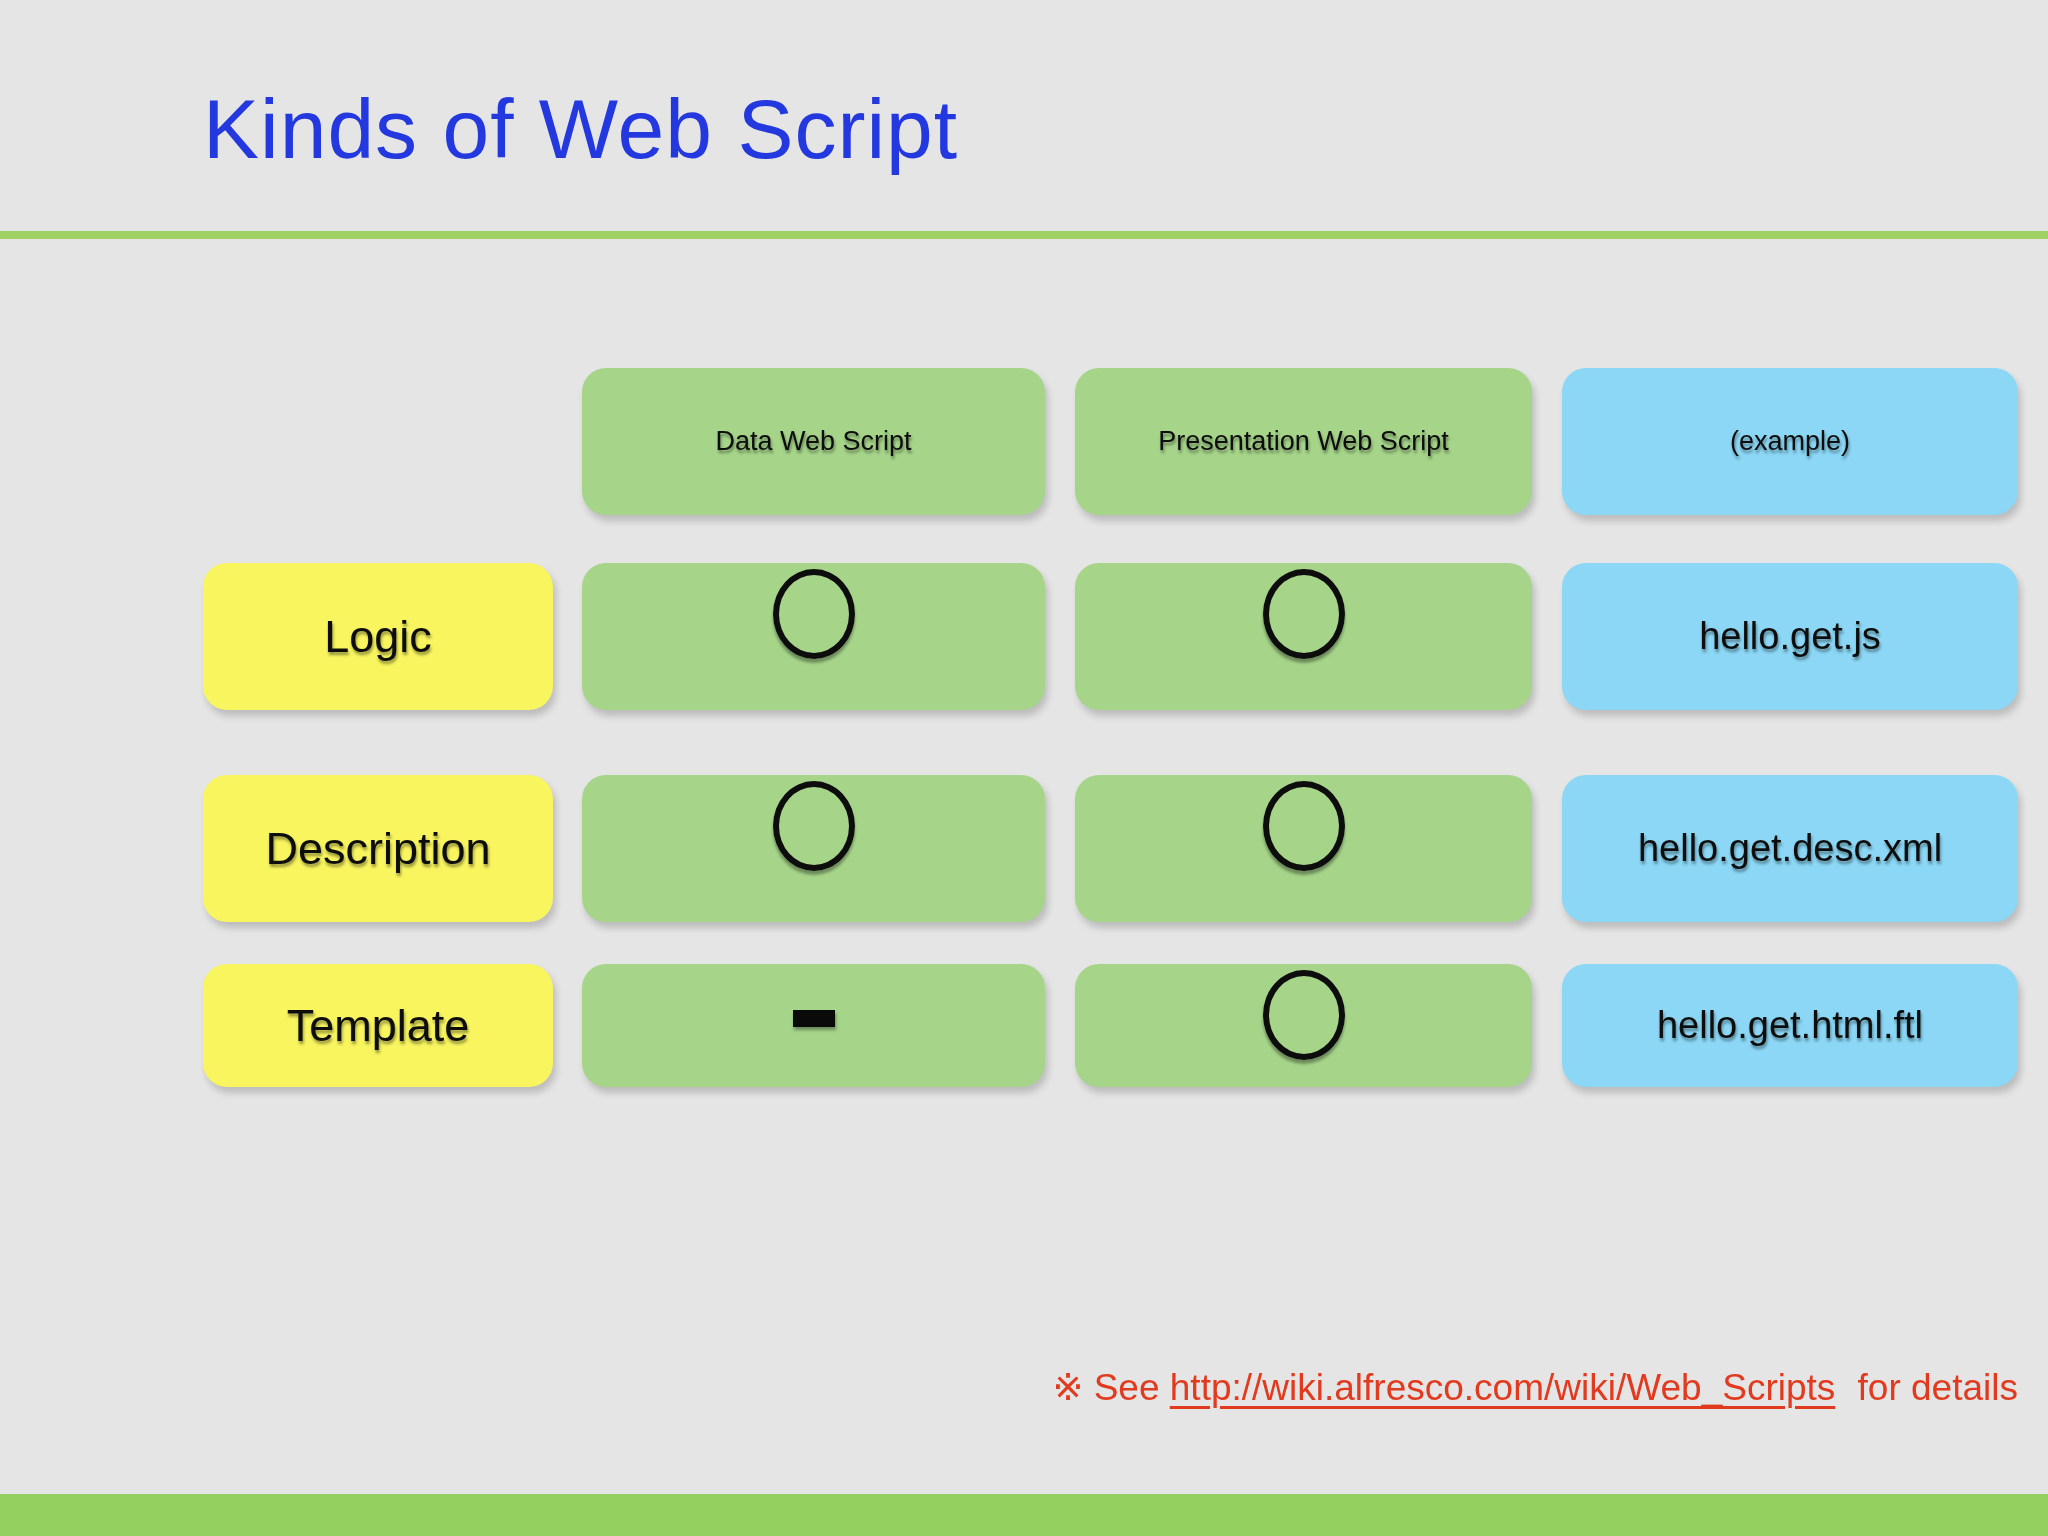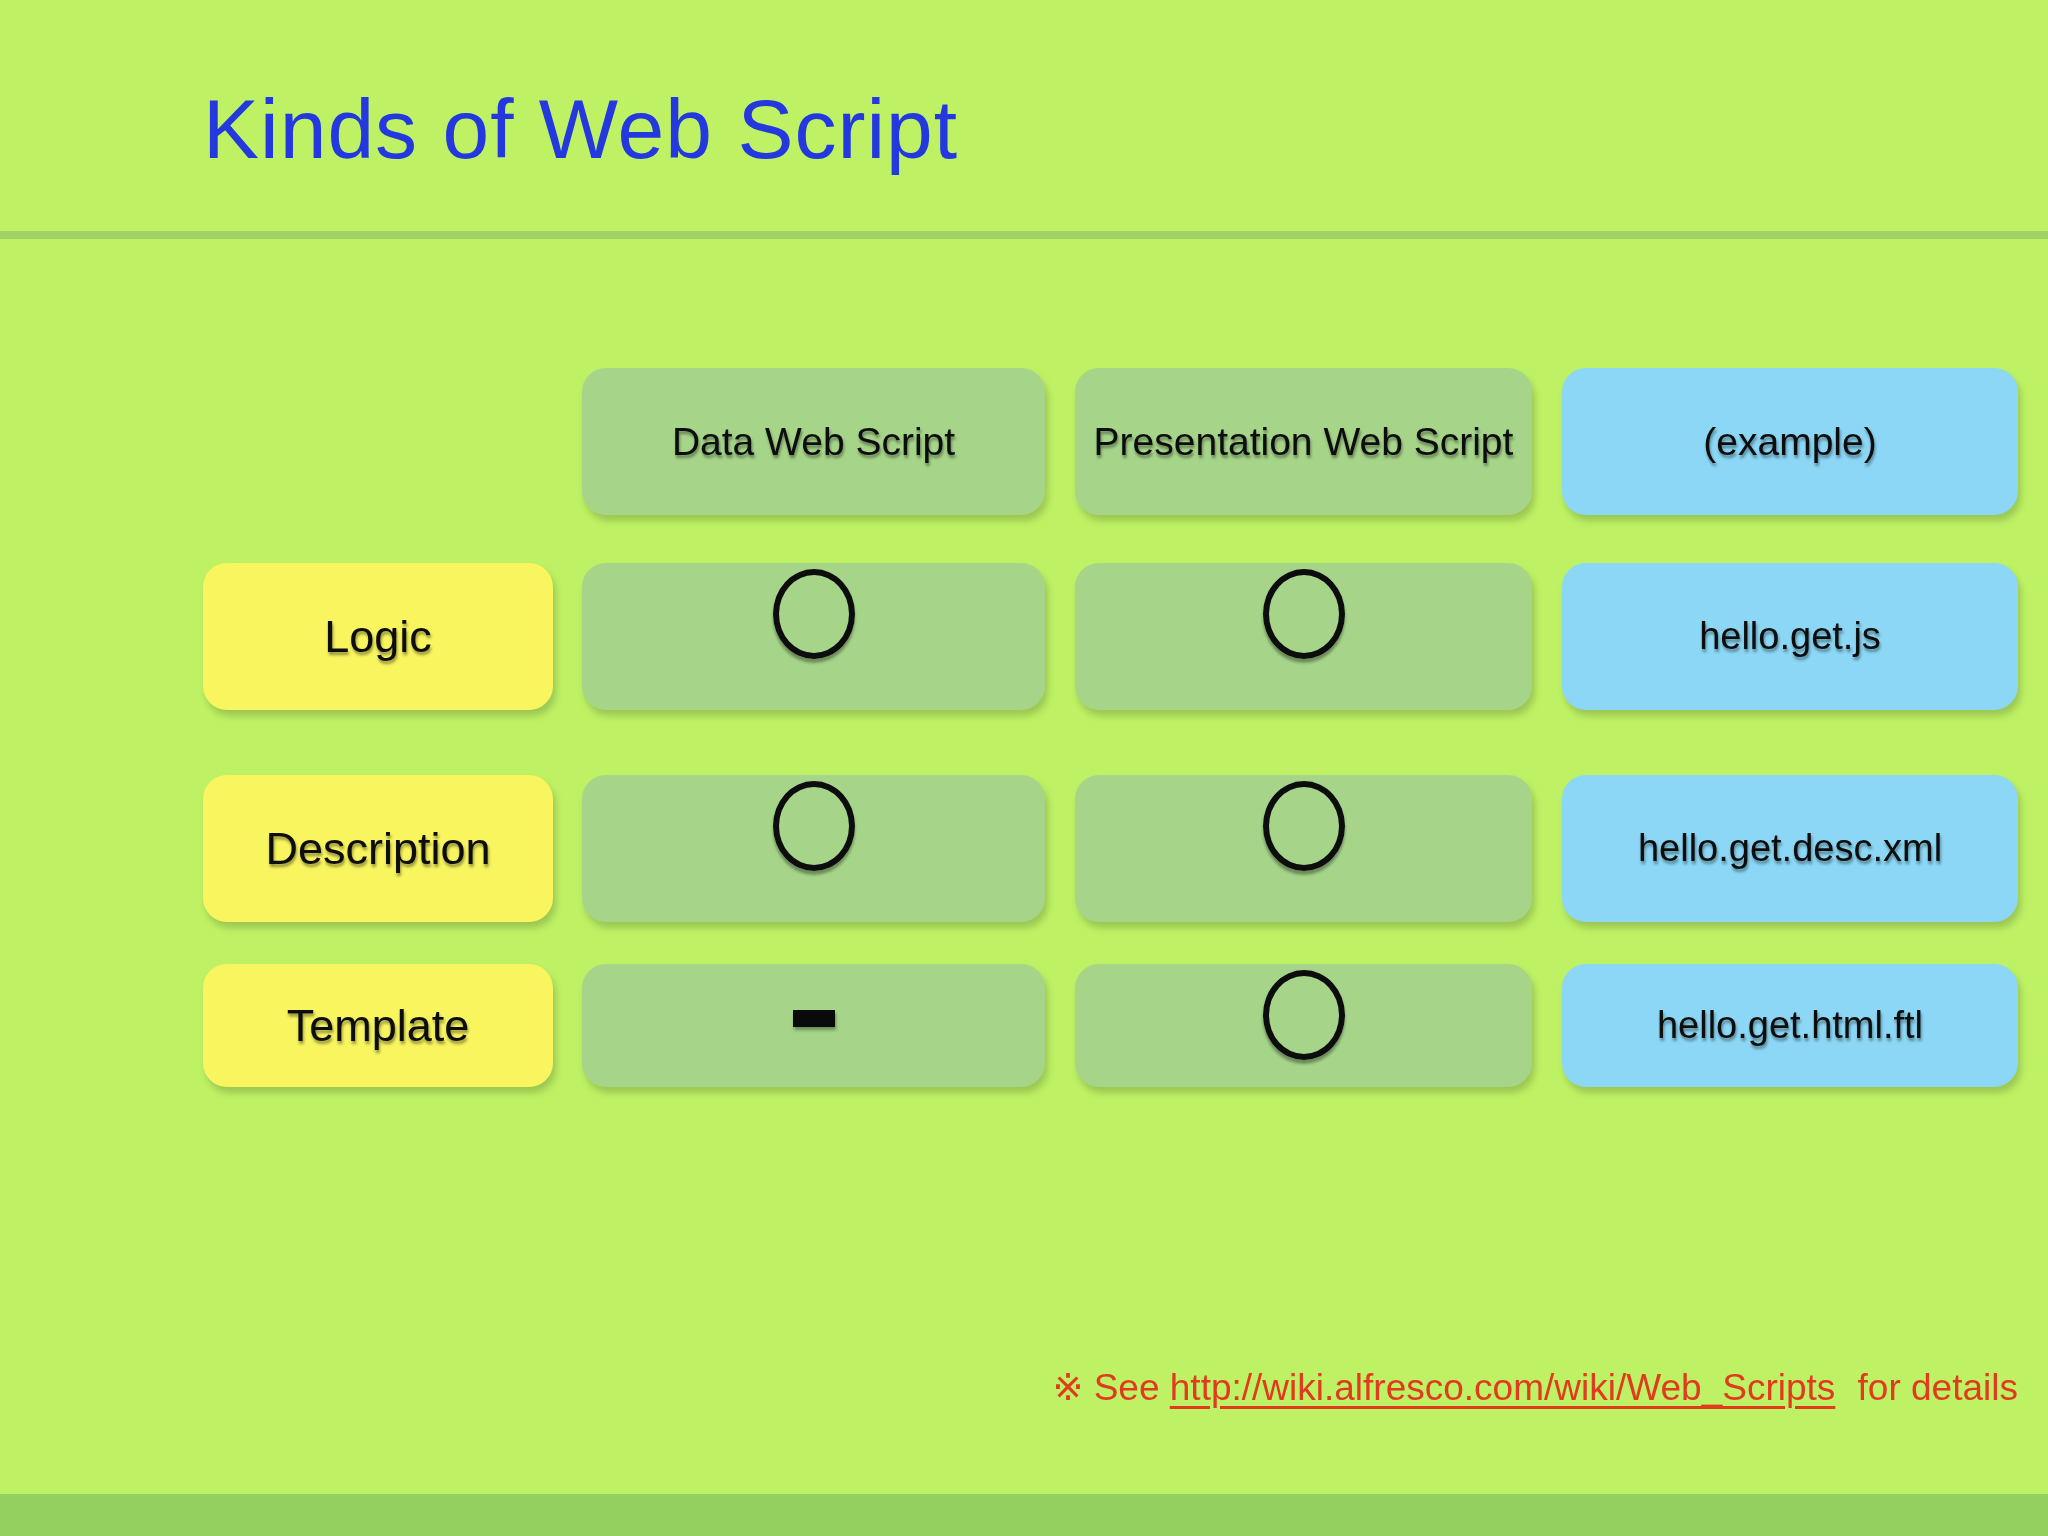--- a/index.html
+++ b/index.html
@@ -4,21 +4,21 @@
 <style>
   :root{
     --title-blue:#2338df; --divider-green:#9fd164; --box-green:#a6d58a;
     --box-yellow:#f8f55f; --box-blue:#8bd7f5; --footnote-red:#e23a1e;
     --bottom-bar-green:#93d05f; --logo-gray:#7a7a7a; --logo-blue:#459dd9;
     --logo-orange:#e9a93d; --logo-green:#52a83e;
   }
   *{margin:0;padding:0;box-sizing:border-box;}
   html,body{background:#ffffff;}
   body{font-family:"Liberation Sans","DejaVu Sans",sans-serif;}
-  .slide{position:relative;width:2048px;height:1536px;background:#bef264;overflow:hidden;}
+  .slide{position:relative;width:2048px;height:1536px;background:#e5e5e5;overflow:hidden;}
 
   .page-title{
     position:absolute;left:203px;top:64px;width:1200px;height:130px;
     font-size:84px;line-height:130px;font-weight:400;letter-spacing:1px;
     color:var(--title-blue);white-space:nowrap;
   }
 
   .logo{position:absolute;left:1492px;top:66px;width:400px;height:125px;display:flex;align-items:flex-start;}
   .logo-mark{width:132px;height:112px;margin-top:4px;flex:0 0 auto;}
   .logo-mark .ln-blue{stroke:var(--logo-blue);stroke-width:8;stroke-linecap:round;}
@@ -36,21 +36,21 @@
     box-shadow:3px 6px 7px rgba(0,0,0,0.18);
   }
   .box.green{background:var(--box-green);}
   .box.yellow{background:var(--box-yellow);}
   .box.blue{background:var(--box-blue);}
   .box .lbl{
     color:#0d0d0d;text-align:center;
     text-shadow:1px 3px 3px rgba(0,0,0,0.40);
     white-space:nowrap;
   }
-  .hdr .lbl{font-size:39px;text-align:center;}
+  .hdr .lbl{font-size:27px;text-align:center;}
   .rowlbl .lbl{font-size:45px;}
   .example .lbl{font-size:38px;}
 
   
   .col-label{left:203px;width:350px;}
   .col-1{left:582px;width:463px;}
   .col-2{left:1075px;width:457px;}
   .col-3{left:1562px;width:456px;}
   
   .row-hdr{top:368px;height:147px;}

